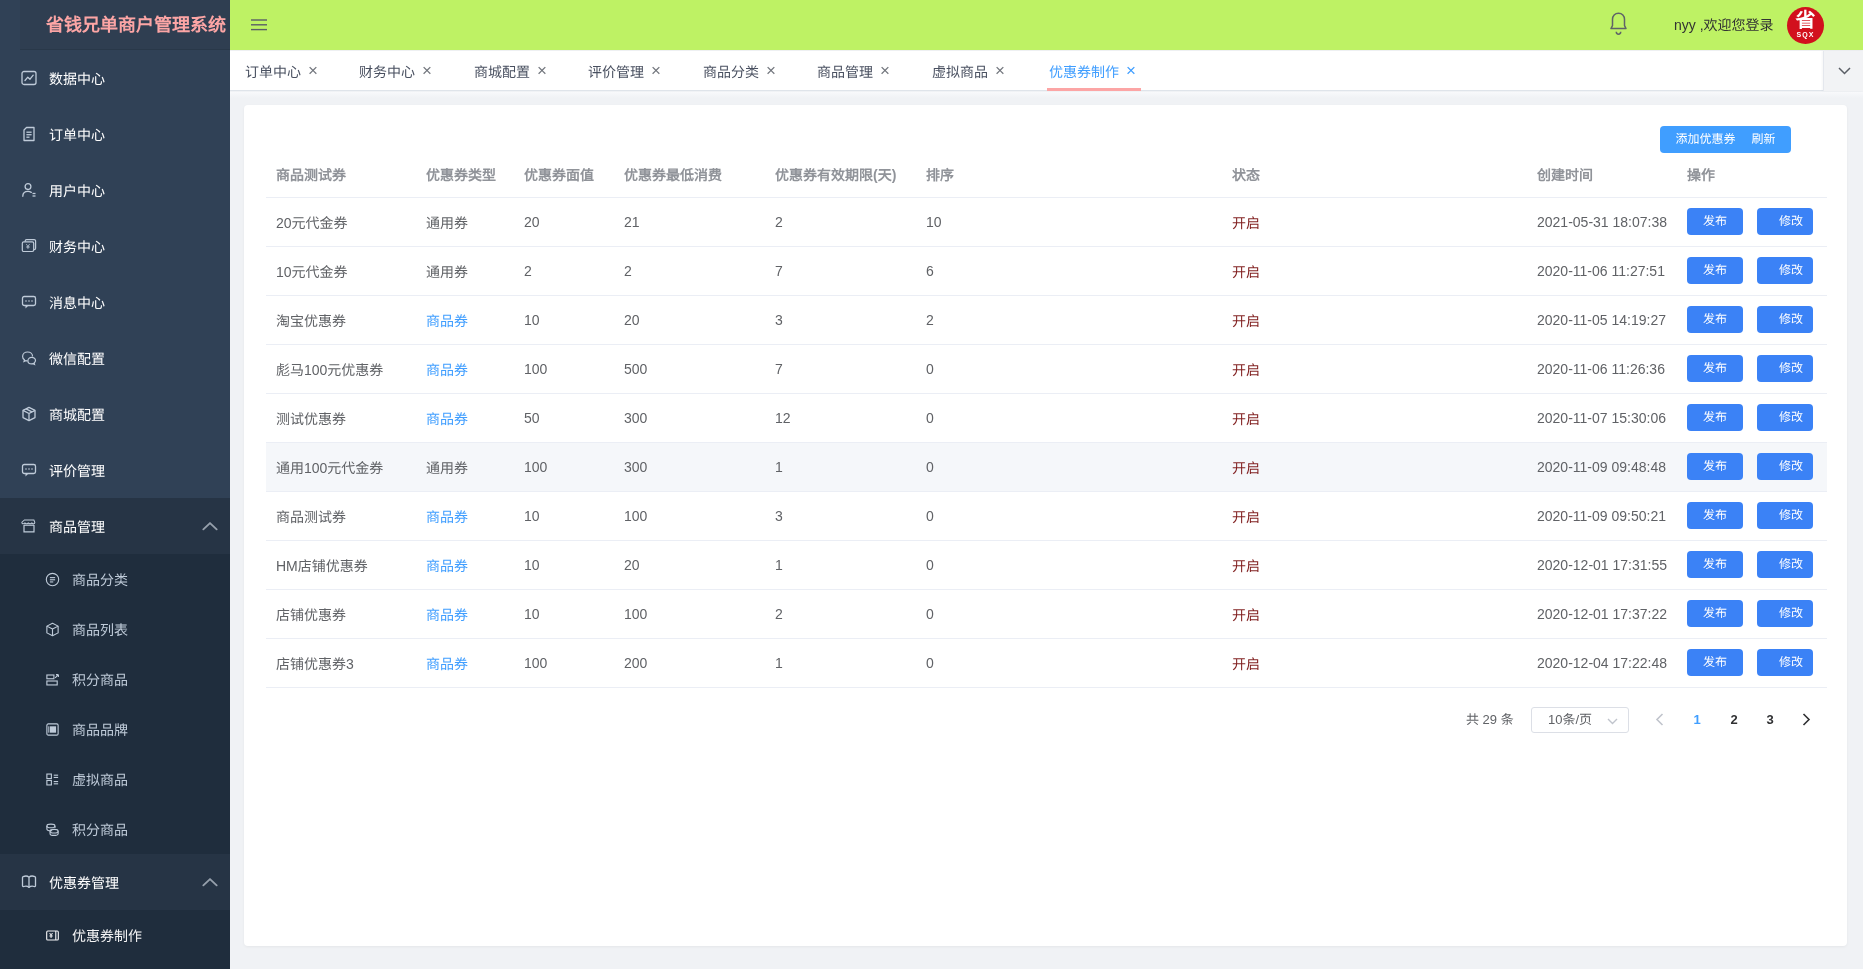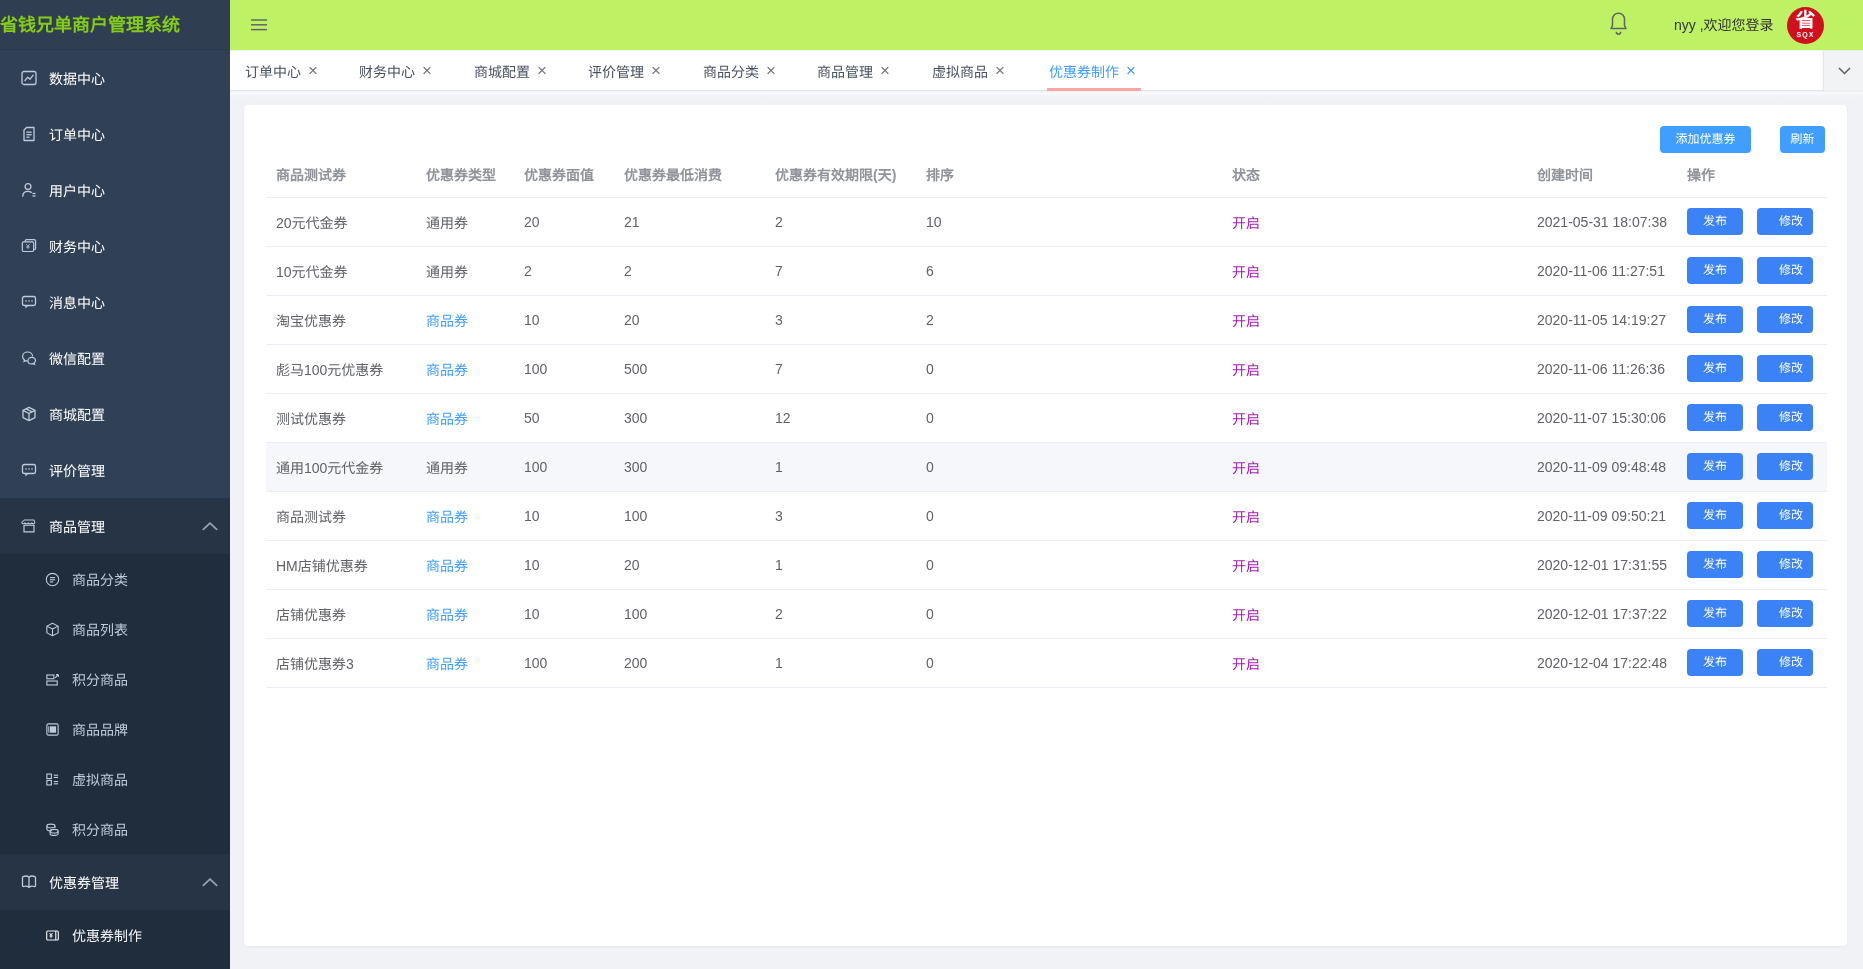--- a/index.html
+++ b/index.html
@@ -1,21 +1,21 @@
 <!DOCTYPE html>
 <html lang="zh-CN"><head>
 <meta charset="UTF-8">
 <title>省钱兄单商户管理系统</title>
 <style>
 * { margin:0; padding:0; box-sizing:border-box; }
 html,body { width:1863px; height:969px; overflow:hidden; font-family:"Liberation Sans", sans-serif; }
 body { position:relative; background:#f0f2f5; }
 
 #sidebar { position:absolute; left:0; top:0; width:230px; height:969px; background:#304156; z-index:5; }
-#logo { height:50px; line-height:50px; color:#84cc16; font-size:18px; font-weight:bold; background:#2f3e51; border-bottom:1px solid #293849; white-space:nowrap; }
+#logo { height:50px; line-height:50px; padding-left:26px; color:#fca5a5; font-size:18px; font-weight:bold; background:#2f3e51; border-bottom:1px solid #293849; white-space:nowrap;margin-left:20px; }
 .mi { height:56px; display:flex; align-items:center; padding-left:21px; color:#ffffff; font-size:14px; }
 .mi svg { width:16px; height:16px; margin-right:12px; flex:none; }
 .mi .txt { white-space:nowrap; }
 .mi.open { background:#263445; }
 .sub { background:#1f2d3d; }
 .smi { height:50px; display:flex; align-items:center; padding-left:45px; color:#bfcbd9; font-size:14px; background:#1f2d3d; }
 .smi svg { width:15px; height:15px; margin-right:12px; flex:none; }
 .smi.act { color:#f4f4f5; }
 .arrow { margin-left:auto; margin-right:22px; width:11px; height:6px; }
 
@@ -31,27 +31,27 @@
 .tab { position:absolute; top:0; height:40px; line-height:39px; font-size:14px; color:#495060; white-space:nowrap; }
 .tab .x { display:inline-block; margin-left:7px; font-size:17px; color:#73777e; vertical-align:0.5px; }
 .tab.act { color:#409EFF; border-bottom:3px solid #fca5a5; height:40px; padding:0 5px 0 2px; }
 .tab.act .x { color:#409EFF; }
 #tabmore { position:absolute; right:0; top:0; width:40px; height:40px; background:#f2f3f5; border-left:1px solid #e4e7ed; box-shadow:-1px 0 2px rgba(0,0,0,0.04); }
 #tabmore svg { position:absolute; left:14px; top:16px; }
 
 #card { position:absolute; left:244px; top:105px; width:1603px; height:841px; background:#fff; border-radius:4px; box-shadow:0 1px 3px rgba(0,0,0,0.05); }
 .btn { display:inline-block; background:#409EFF; color:#fff; font-size:12px; border-radius:4px; text-align:center; }
 #btn-add { position:absolute; left:1416px; top:21px; width:91px; height:27px; line-height:27px; }
-#btn-refresh { position:absolute; left:1536px; top:21px; width:45px; height:27px; line-height:27px; }
+#btn-refresh { position:absolute; left:1492px; top:21px; width:55px; height:27px; line-height:27px; }
 table { position:absolute; left:22px; top:46px; width:1561px; border-collapse:collapse; table-layout:fixed; }
 th { height:46px; text-align:left; font-size:14px; font-weight:bold; color:#909399; padding:0 0 0 10px; border-bottom:1px solid #ebeef5; white-space:nowrap; }
 td { height:49px; font-size:14px; color:#606266; padding:0 0 0 10px; border-bottom:1px solid #ebeef5; white-space:nowrap; }
 tr.hov td { background:#f5f7fa; }
 a.lnk { color:#409EFF; text-decoration:none; }
-a.st { color:#a21caf; text-decoration:none;text-align:right; }
+a.st { color:#7f1d1d; text-decoration:none;text-align:right; }
 .rbtn { display:inline-block; width:56px; height:27px; line-height:27px; background:#3b82f6; color:#fff; font-size:12px; border-radius:4px; text-align:center; }
 .rbtn + .rbtn { margin-left:14px;padding-left:12px; }
 
 #pager { position:absolute; left:0px; top:601px; width:1583px; height:28px; font-size:13px; color:#606266; }
 #total { position:absolute; left:1222px; top:0; line-height:28px; }
 #psel { position:absolute; left:1287px; top:1px; width:98px; height:26px; border:1px solid #dcdfe6; border-radius:3px; line-height:24px; text-align:left; padding-left:16px; color:#606266; }
 #psel .car { position:absolute; right:10px; top:10px; }
 .pnum { position:absolute; top:0; line-height:28px; font-weight:bold; font-size:13px; color:#303133; text-align:center; width:20px; }
 </style>
 </head>
@@ -377,13 +377,28 @@
           <td>100</td>
           <td>200</td>
           <td>1</td>
           <td>0</td>
           <td><a class="st">开启</a></td>
           <td>2020-12-04 17:22:48</td>
           <td><span class="rbtn">发布</span><span class="rbtn">修改</span></td>
         </tr>
   </tbody>
     </table>
+  <div id="pager">
+    <span id="total">共 29 条</span>
+    <span id="psel">10条/页<svg class="car" width="11" height="7" viewBox="0 0 11 7" fill="none" stroke="#c0c4cc" stroke-width="1.4">
+          <polyline points="1,1 5.5,5.5 10,1"></polyline>
+        </svg></span>
+    <span class="pnum" style="left:1405px;color:#c0c4cc;font-weight:normal"><svg width="9" height="13" viewBox="0 0 9 13" fill="none" stroke="#c0c4cc" stroke-width="1.6" style="vertical-align:-2px">
+          <polyline points="7.5,1 2,6.5 7.5,12"></polyline>
+        </svg></span>
+    <span class="pnum" style="left:1443px;color:#409EFF">1</span>
+    <span class="pnum" style="left:1480px">2</span>
+    <span class="pnum" style="left:1516px">3</span>
+    <span class="pnum" style="left:1552px"><svg width="9" height="13" viewBox="0 0 9 13" fill="none" stroke="#303133" stroke-width="1.6" style="vertical-align:-2px">
+          <polyline points="1.5,1 7,6.5 1.5,12"></polyline>
+        </svg></span>
+  </div>
 </div>
 
 </body></html>

